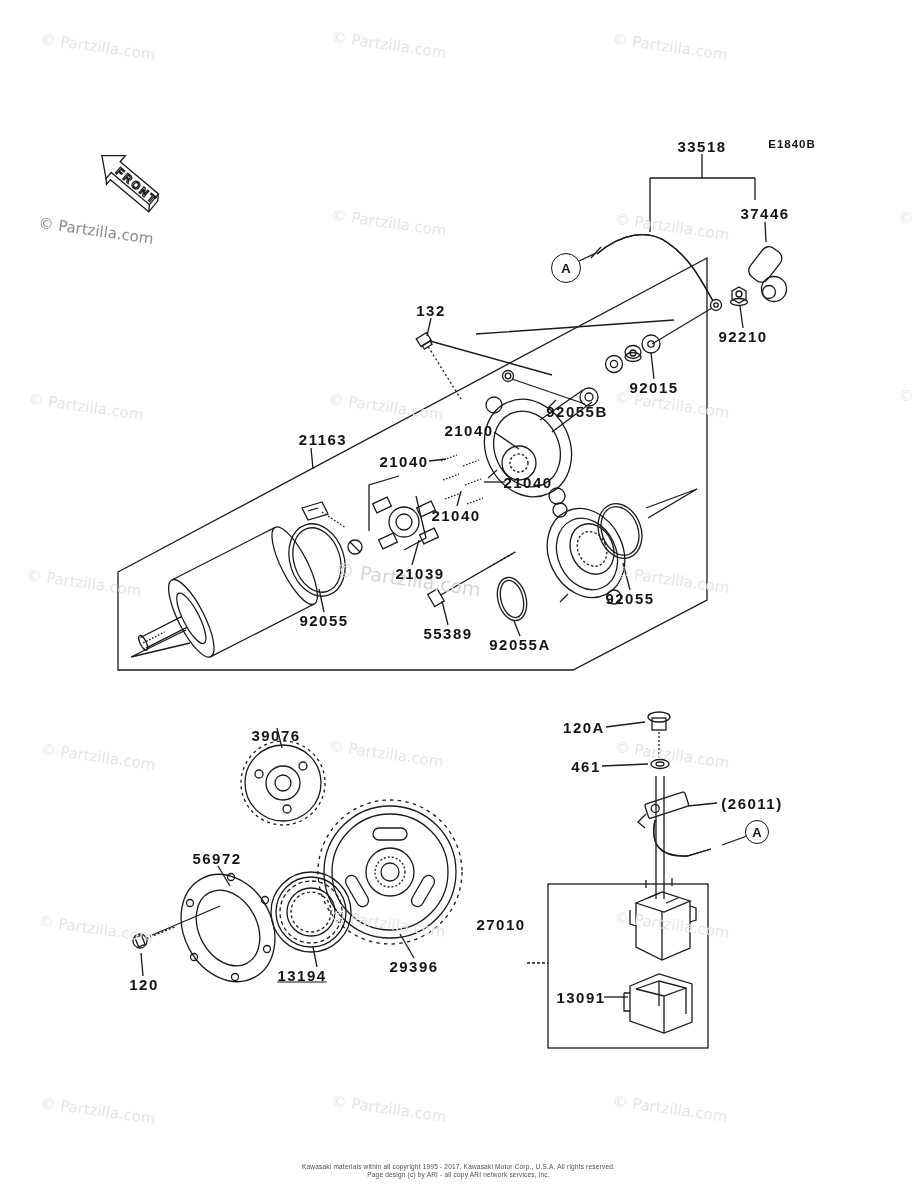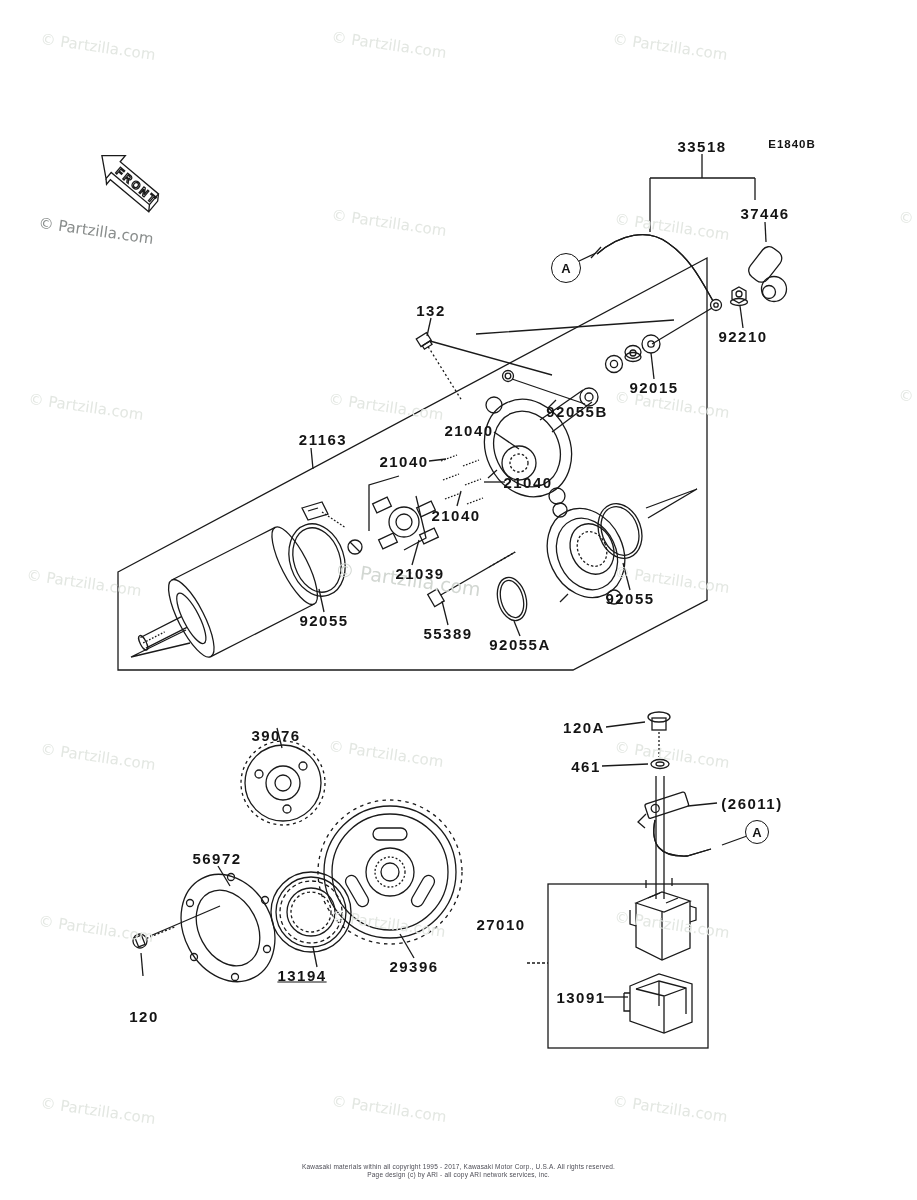--- a/index.html
+++ b/index.html
@@ -323,21 +323,21 @@
       <div class="part-label" style="left: 404px; top: 461px;">21040</div>
       <div class="part-label" style="left: 528px; top: 482px;">21040</div>
       <div class="part-label" style="left: 456px; top: 515px;">21040</div>
       <div class="part-label" style="left: 412px; top: 573px; margin-left: 8px;">21039</div>
       <div class="part-label" style="left: 324px; top: 620px;">92055</div>
       <div class="part-label" style="left: 448px; top: 633px;">55389</div>
       <div class="part-label" style="left: 520px; top: 644px;">92055A</div>
       <div class="part-label" style="left: 630px; top: 598px;">92055</div>
       <div class="part-label" style="left: 276px; top: 719px; margin-top: 16px;">39076</div>
       <div class="part-label" style="left: 217px; top: 858px;">56972</div>
-      <div class="part-label" style="left: 144px; top: 984px; margin-top: 32px;">120</div>
+      <div class="part-label" style="left: 144px; top: 984px;">120</div>
       <div class="part-label" style="left: 302px; top: 975px; text-decoration: underline;">13194</div>
       <div class="part-label" style="left: 414px; top: 966px;">29396</div>
       <div class="part-label" style="left: 501px; top: 924px;">27010</div>
       <div class="part-label" style="left: 581px; top: 997px;">13091</div>
       <div class="part-label" style="left: 584px; top: 727px;">120A</div>
       <div class="part-label" style="left: 586px; top: 766px;">461</div>
       <div class="part-label" style="left: 752px; top: 803px;">(26011)</div>
       <div class="callout" style="left: 566px; top: 268px; width: 28px; height: 28px;">A</div>
       <div class="callout" style="left: 757px; top: 832px; width: 22px; height: 22px;">A</div>
     </div>

